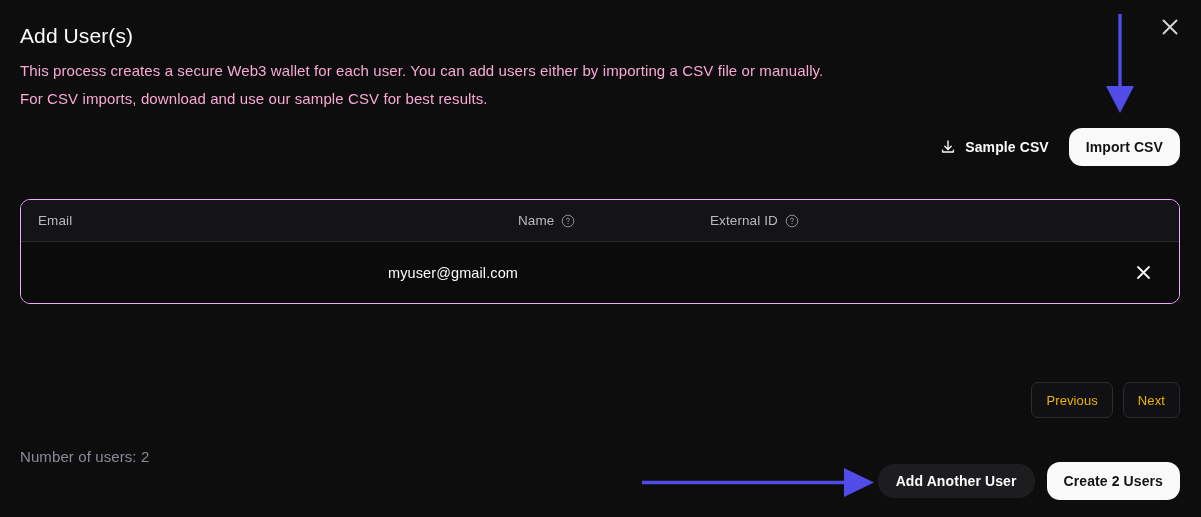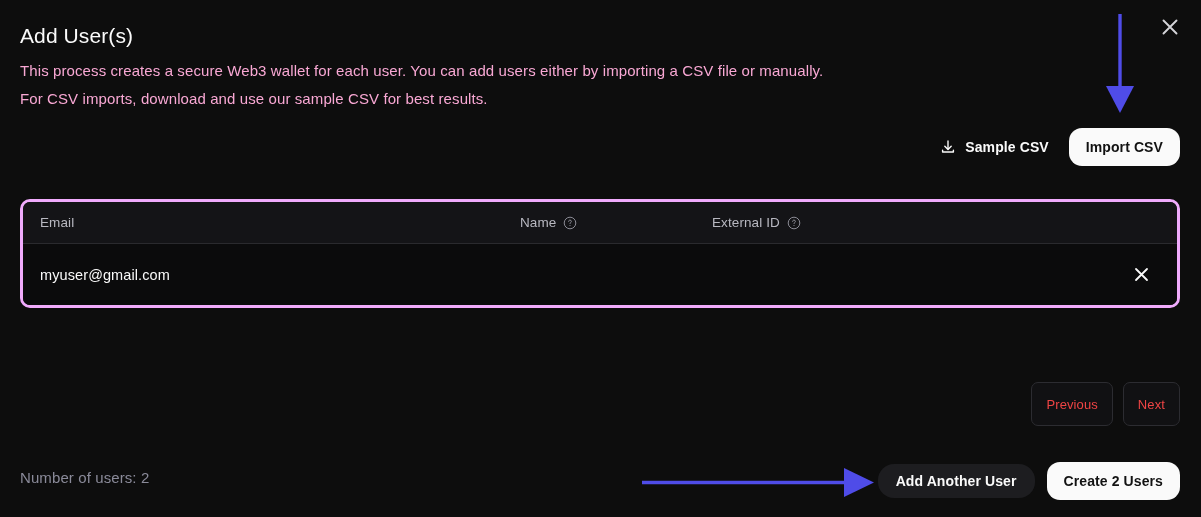--- a/index.html
+++ b/index.html
@@ -103,21 +103,21 @@
     align-items: center;
     justify-content: center;
   }
 
   
   .table-wrap {
     position: absolute;
     left: 20px;
     top: 199px;
     width: 1160px;
-    border: 3px solid #f0abfc;
+    border: 1px solid #f0abfc;
     border-radius: 10px;
     overflow: hidden;
     background: #0b0b0c;
   }
 
   .t-header {
     display: flex;
     align-items: center;
     height: 42px;
     background: #141417;
@@ -155,20 +155,21 @@
     padding: 0 0 0 17px;
   }
   .t-row:last-child { border-bottom: none; }
 
   .cell {
     font-size: 14.5px;
     color: #fafafa;
     letter-spacing: 0.1px;
     white-space: nowrap;
     overflow: hidden;
+    text-align: right;
   }
   .cell.col-email { width: 480px; }
   .cell.col-name  { width: 192px; }
   .cell.col-ext   { flex: 1; }
 
   .row-remove {
     width: 56px;
     height: 56px;
     display: flex;
     align-items: center;
@@ -183,40 +184,40 @@
 
   
   .pager {
     position: absolute;
     right: 21px;
     top: 382px;
     display: flex;
     gap: 10px;
   }
   .btn-ghost {
-    height: 44px;
+    height: 36px;
     padding: 0 14px;
     border-radius: 7px;
     background: #111113;
     border: 1px solid #2c2c31;
-    color: #ef4444;
+    color: #eab308;
     font-size: 13px;
     font-family: "Liberation Sans", sans-serif;
     cursor: pointer;
     letter-spacing: 0.1px;
     display: flex;
     align-items: center;
     justify-content: center;
   }
 
   
   .user-count {
     position: absolute;
     left: 20px;
-    top: 469px;
+    top: 448px;
     font-size: 15px;
     color: #8a8a99;
     letter-spacing: 0.1px;
   }
 
   .footer-actions {
     position: absolute;
     right: 21px;
     top: 462px;
     display: flex;

